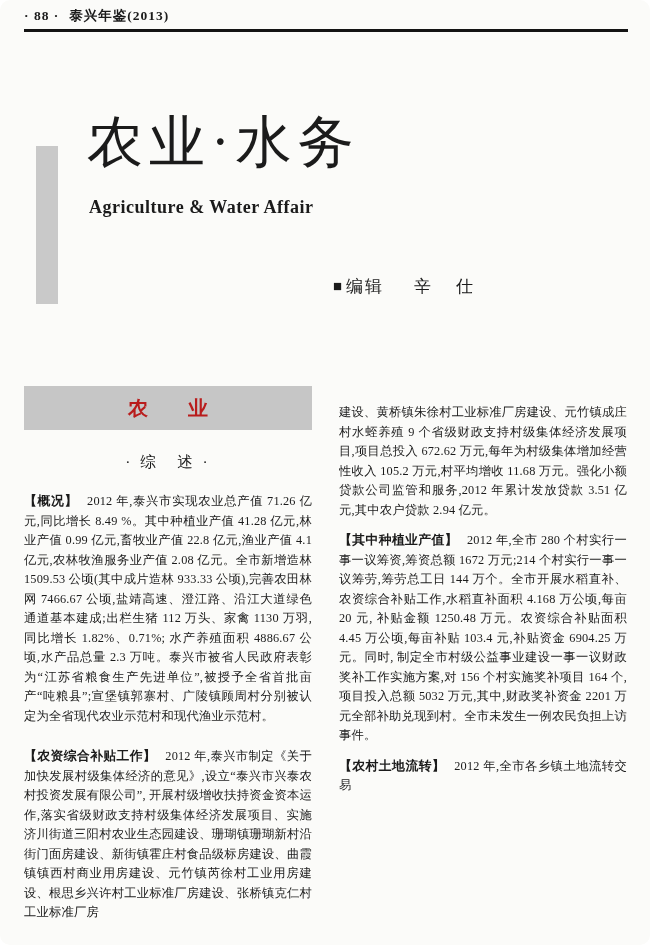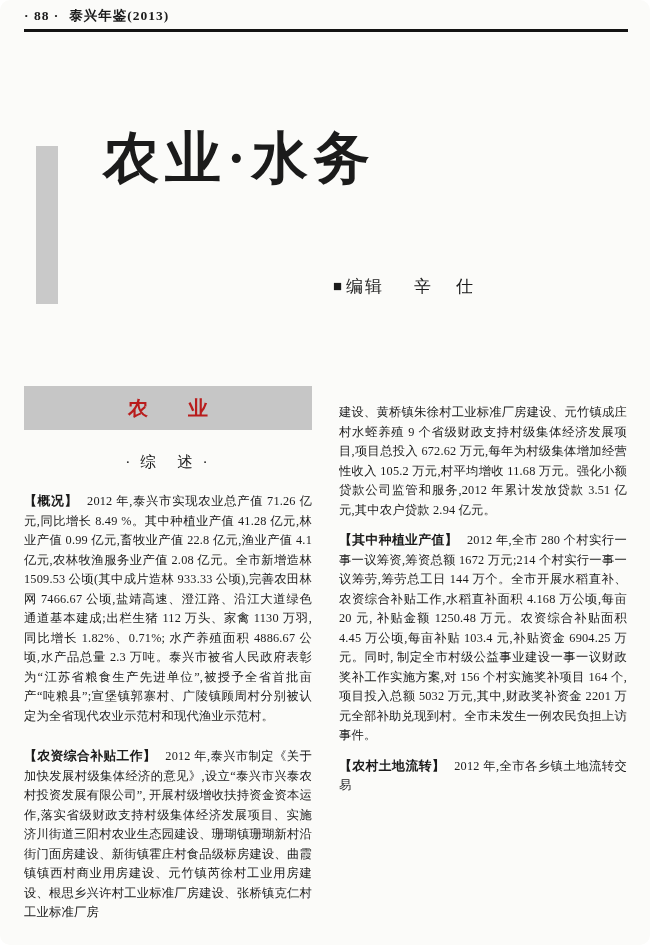--- a/index.html
+++ b/index.html
@@ -41,23 +41,23 @@
     left: 36px;
     top: 146px;
     width: 22px;
     height: 158px;
     background: #c9c9c9;
   }
   .zh-title {
     position: absolute;
     left: 87px;
     top: 112px;
-    margin: 16px;
+    margin: 0;
     font-size: 56px;
-    font-weight: 700;
+    font-weight: 400;
     letter-spacing: 6px;
     line-height: 1.1;
   }
   .en-title {
     position: absolute;
     left: 89px;
     top: 197px;
     font-size: 18px;
     font-weight: bold;
     letter-spacing: 0.5px;
@@ -140,20 +140,21 @@
   <header class="running-header">
     <span>· 88 ·</span>
     <span>泰兴年鉴(2013)</span>
   </header>
 
   <div class="rule"></div>
 
   <div class="accent-bar"></div>
 
   <h1 class="zh-title">农业·水务</h1>
+  <div class="en-title">Agriculture &amp; Water Affair</div>
 
   <div class="editor-line">
     <span class="sq">■</span>
     <span class="ed-label">编辑</span>
     <span class="ed-name">辛　仕</span>
   </div>
 
   <div class="columns">
 
     <div class="col col-left">

